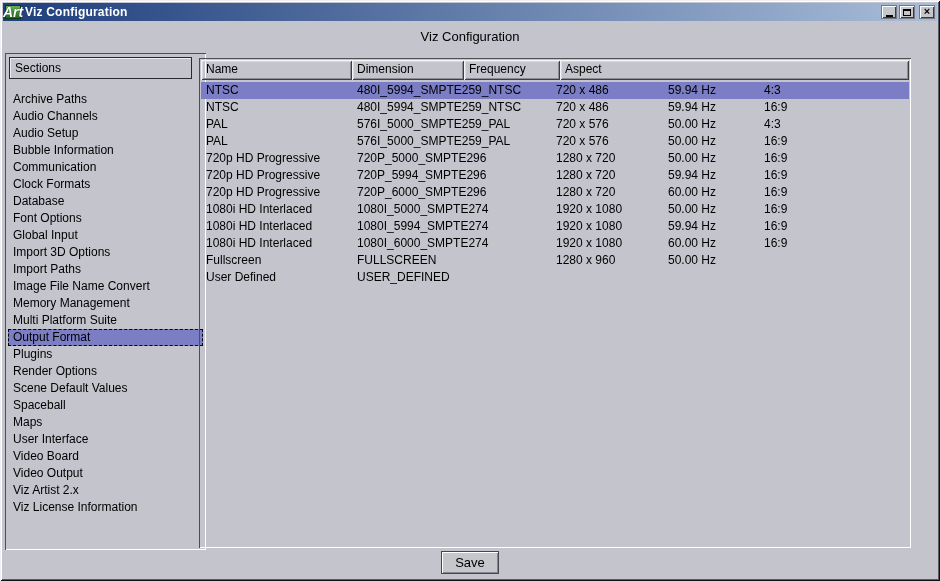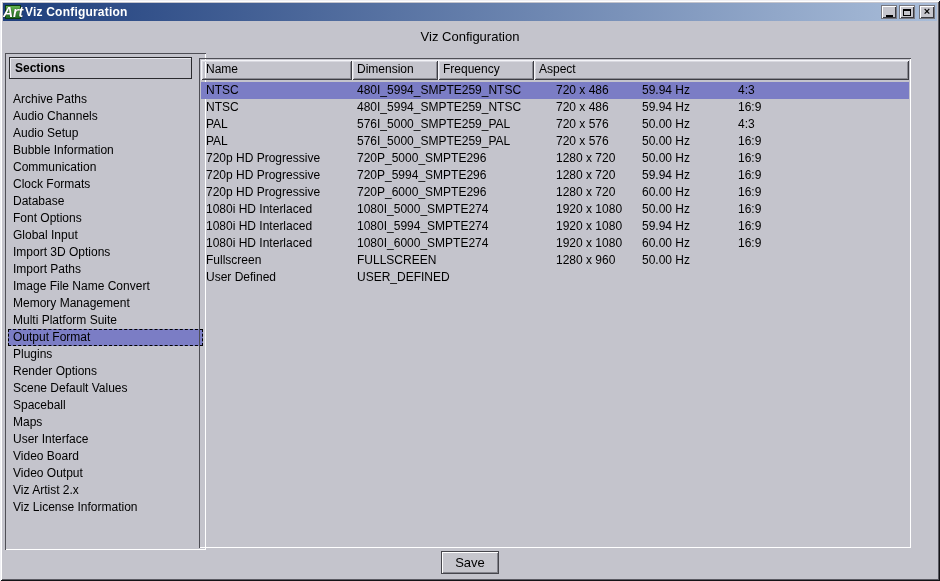--- a/index.html
+++ b/index.html
@@ -54,21 +54,20 @@
   
   .sidebar {
     position:absolute; left:5px; top:53px; width:201px; height:497px;
     box-sizing:border-box; padding:3px;
     box-shadow: inset 1px 1px 0 #4e4e55, inset -1px -1px 0 #ffffff;
   }
   .sections-header {
     border:1px solid #2a2a2e; box-shadow:inset 1px 1px 0 #ececf2;
     height:20px; line-height:20px; padding-left:5px; font-size:12px;
     margin:1px 11px 0 1px;
-    font-weight:bold;
   }
   .sidebar-list { margin-top:12px; }
   .sidebar-item {
     height:17px; line-height:17px; padding-left:5px; font-size:12px;
     white-space:nowrap; overflow:hidden; box-sizing:border-box; cursor:default;
   }
   .sidebar-item.selected {
     border:1px dashed #000; line-height:15px; padding-left:4px;
   }
 
@@ -85,21 +84,21 @@
     box-shadow: inset 1px 1px 0 #f4f4f8, inset -1px -1px 0 #3e3e44,
                 inset 2px 2px 0 #d9d9e0, inset -2px -2px 0 #8c8c94;
     cursor:default;
   }
   .table-body { margin-top:2px; }
   .tr { display:flex; height:17px; line-height:17px; cursor:default; }
   .td {
     box-sizing:border-box; padding-left:5px; font-size:12px;
     white-space:nowrap; overflow:hidden;
   }
-  .c0 { width:151px; } .c1 { width:199px; } .c2 { width:86px; }
+  .c0 { width:151px; } .c1 { width:199px; } .c2 { width:112px; }
   .c3 { width:96px; }  .c4 { flex:1; }
 
   
   .save-btn {
     position:absolute; top:551px; left:50%; transform:translateX(-50%);
     width:58px; height:23px; box-sizing:border-box;
     background:#c6c6cd; border:1px solid #46464c;
     box-shadow: inset 1px 1px 0 #ffffff, inset -1px -1px 0 #84848c;
     font-family:"Liberation Sans", sans-serif; font-size:13px; color:#000;
     cursor:default;

